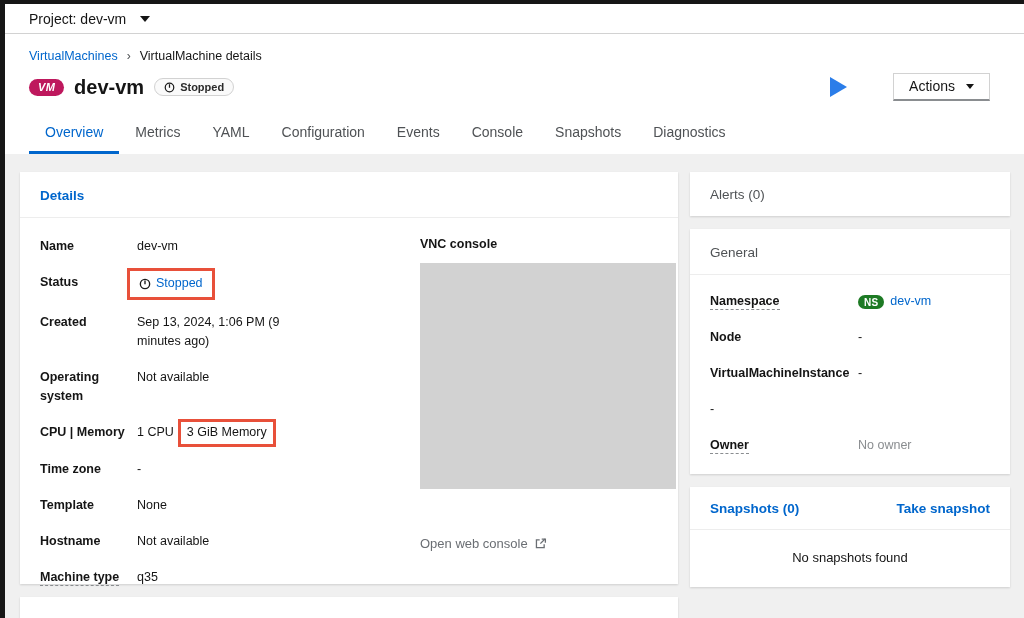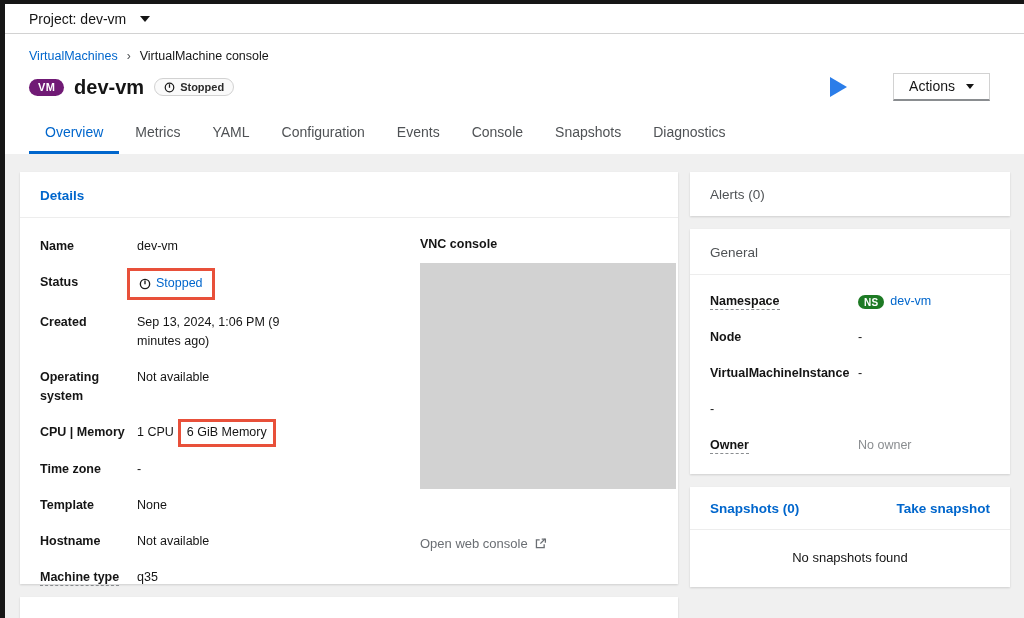--- a/index.html
+++ b/index.html
@@ -13,21 +13,21 @@
   .project-switcher { display: flex; align-items: center; gap: 14px; font-size: 14px; color: #151515; cursor: pointer; }
   .caret-down { width: 0; height: 0; border-left: 5px solid transparent; border-right: 5px solid transparent; border-top: 6px solid #151515; display: inline-block; }
 
   
   .page-header { background: #fff; padding: 15px 24px 0 24px; }
   .breadcrumb { display: flex; align-items: center; gap: 9px; font-size: 12.5px; }
   .breadcrumb-link { color: #0066cc; text-decoration: none; cursor: pointer; }
   .breadcrumb-sep { color: #4f5255; font-size: 12px; }
   .breadcrumb-current { color: #151515; }
   .title-row { display: flex; align-items: center; gap: 10px; margin-top: 10px; padding-bottom: 6px; }
-  .kind-badge { background: #701a75; color: #fff; font-size: 11px; font-weight: 700; padding: 2.5px 9px; border-radius: 12px; letter-spacing: .3px; }
+  .kind-badge { background: #be185d; color: #fff; font-size: 11px; font-weight: 700; padding: 2.5px 9px; border-radius: 12px; letter-spacing: .3px; font-style: italic; }
   .vm-title { font-size: 20px; font-weight: 700; }
   .status-pill { display: flex; align-items: center; gap: 5px; border: 1px solid #d2d2d2; border-radius: 12px; background: #fafafa; padding: 2px 9px; font-size: 11px; font-weight: 700; color: #2b2b2b; }
   .header-controls { margin-left: auto; display: flex; align-items: center; gap: 46px; padding-right: 10px; }
   .play-button { width: 0; height: 0; border-top: 10px solid transparent; border-bottom: 10px solid transparent; border-left: 17px solid #2b7de9; cursor: pointer; }
   .actions-button { display: flex; align-items: center; gap: 11px; background: #fff; border: 1px solid #d2d2d2; border-bottom: 2px solid #8a8d90; padding: 4px 15px 5px; font-size: 14px; color: #151515; cursor: pointer; font-family: inherit; }
   .actions-button .caret-down { border-left-width: 4px; border-right-width: 4px; border-top-width: 5px; }
 
   
   .tabs-bar { background: #fff; display: flex; padding: 0 24px; margin-top: 4px; }
   .tab { padding: 13px 16px 11px; font-size: 14px; color: #4f5255; border-bottom: 3px solid transparent; cursor: pointer; }
@@ -85,21 +85,21 @@
     <div class="project-switcher">
       <span>Project: dev-vm</span>
       <span class="caret-down"></span>
     </div>
   </div>
 
   <div class="page-header">
     <div class="breadcrumb">
       <a class="breadcrumb-link">VirtualMachines</a>
       <span class="breadcrumb-sep">›</span>
-      <span class="breadcrumb-current">VirtualMachine console</span>
+      <span class="breadcrumb-current">VirtualMachine details</span>
     </div>
     <div class="title-row">
       <span class="kind-badge">VM</span>
       <h1 class="vm-title">dev-vm</h1>
       <span class="status-pill">
         <span class="off-icon">
           <svg width="11" height="11" viewBox="0 0 16 16">
               <circle cx="8" cy="8" r="6.2" fill="none" stroke="currentColor" stroke-width="1.8"></circle>
               <line x1="8" y1="3.2" x2="8" y2="8.4" stroke="currentColor" stroke-width="1.8"></line>
             </svg>
@@ -165,21 +165,21 @@
             </div>
 
             <div class="d-row">
               <dt>Operating system</dt>
               <dd class="muted">Not available</dd>
             </div>
 
             <div class="d-row">
               <dt>CPU | Memory</dt>
               <dd style="max-width:220px; white-space:nowrap;">
-                <span>1 CPU</span><span class="annotation-box mem-anno"><span>6 GiB Memory</span></span>
+                <span>1 CPU</span><span class="annotation-box mem-anno"><span>3 GiB Memory</span></span>
               </dd>
             </div>
 
             <div class="d-row">
               <dt>Time zone</dt>
               <dd>-</dd>
             </div>
 
             <div class="d-row">
               <dt>Template</dt>

